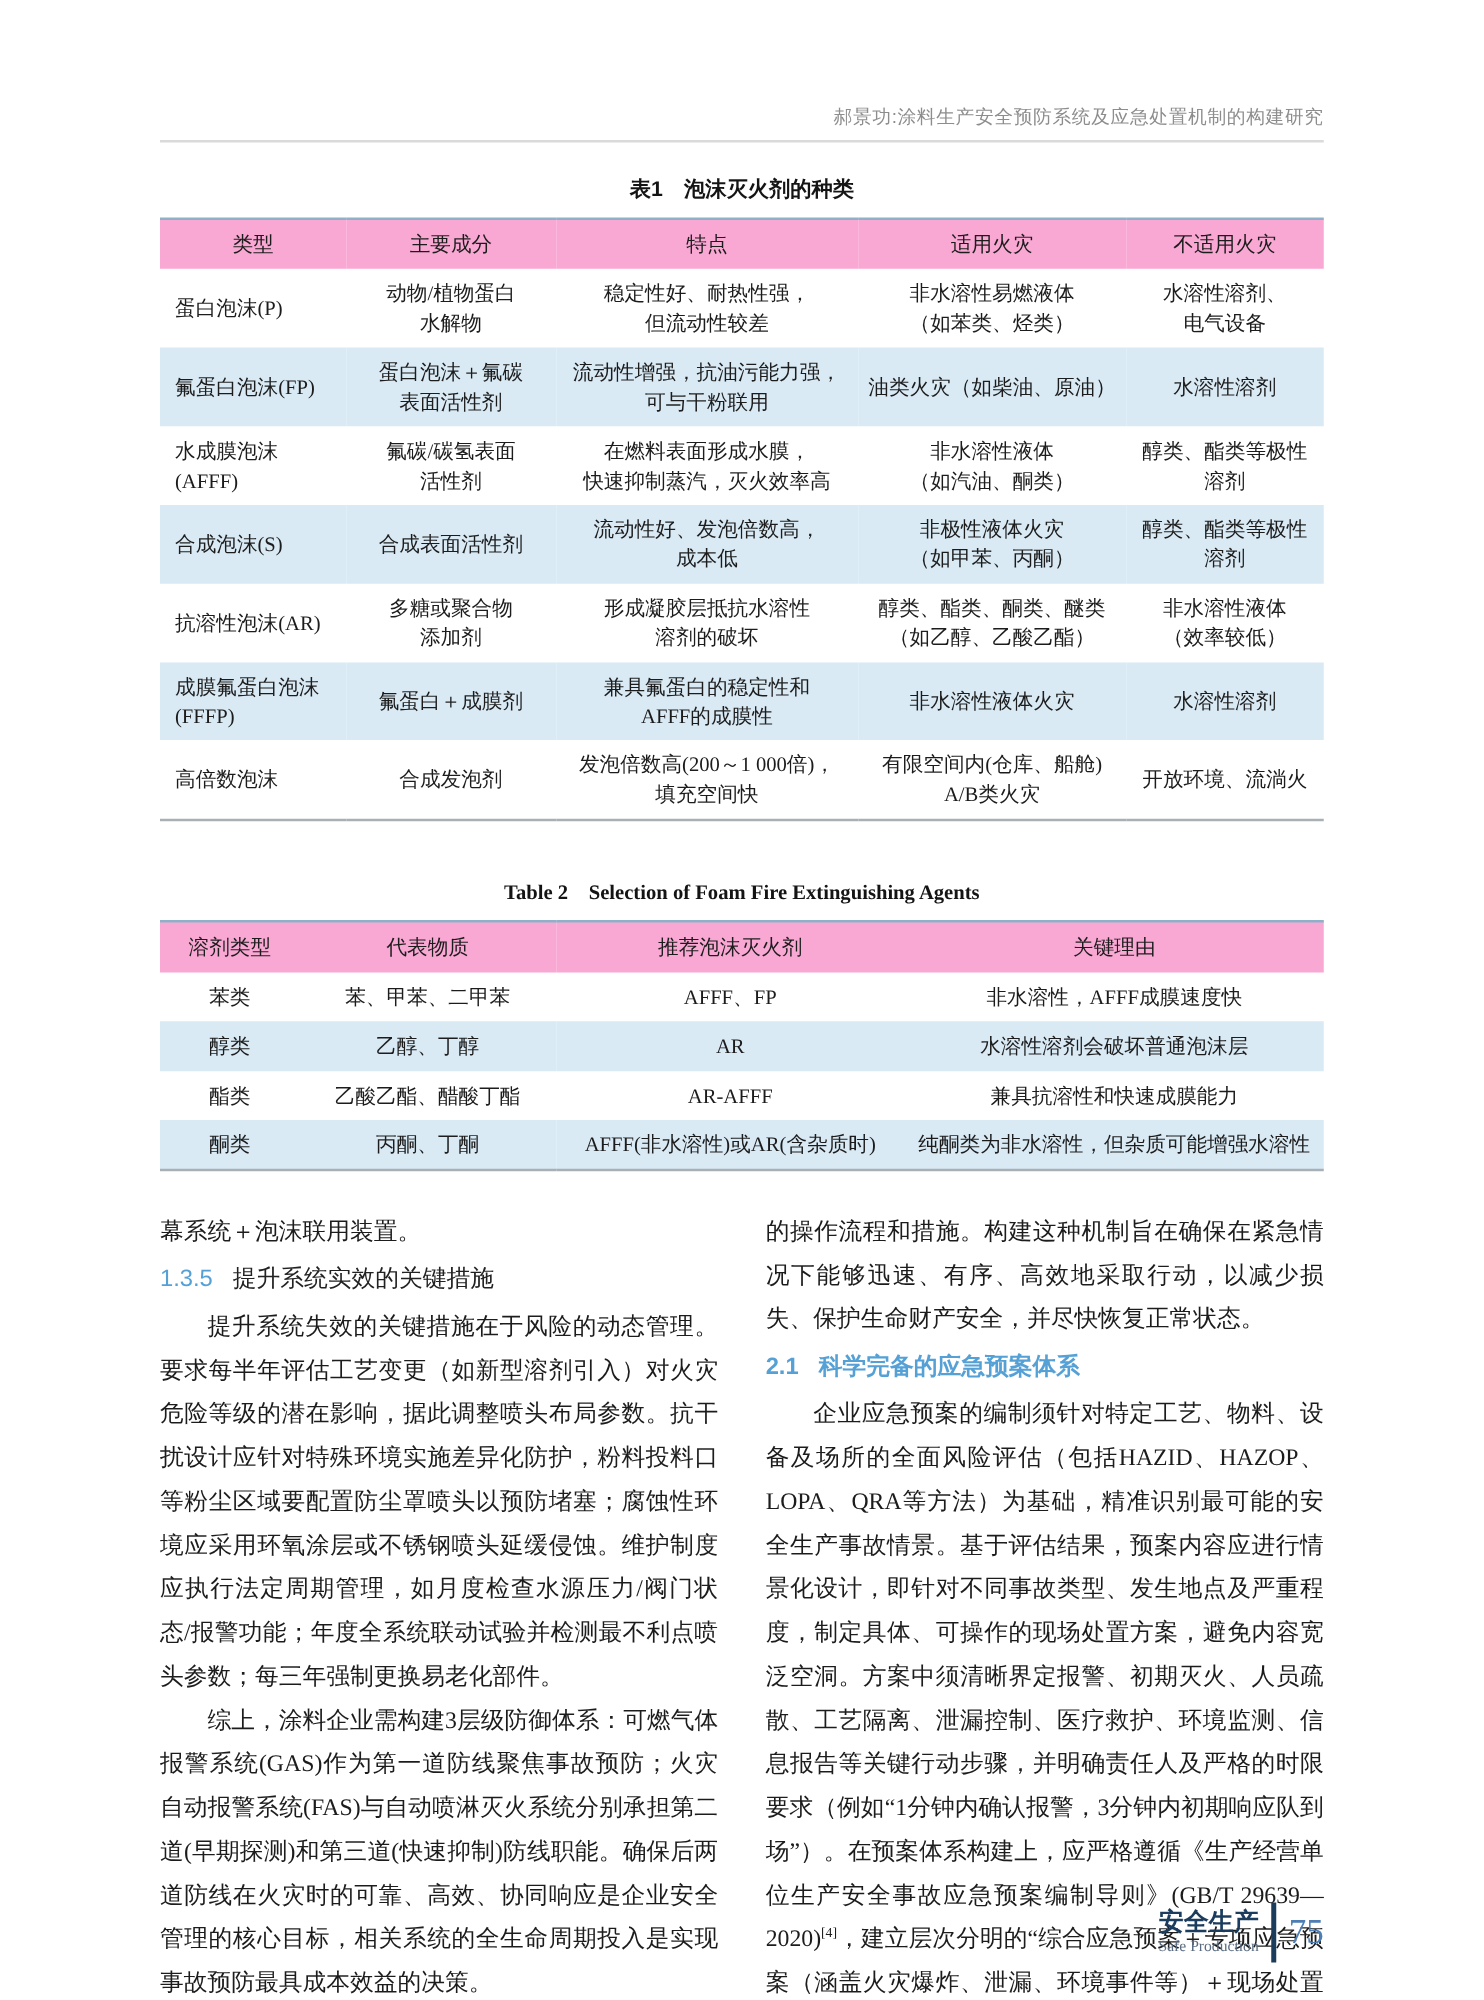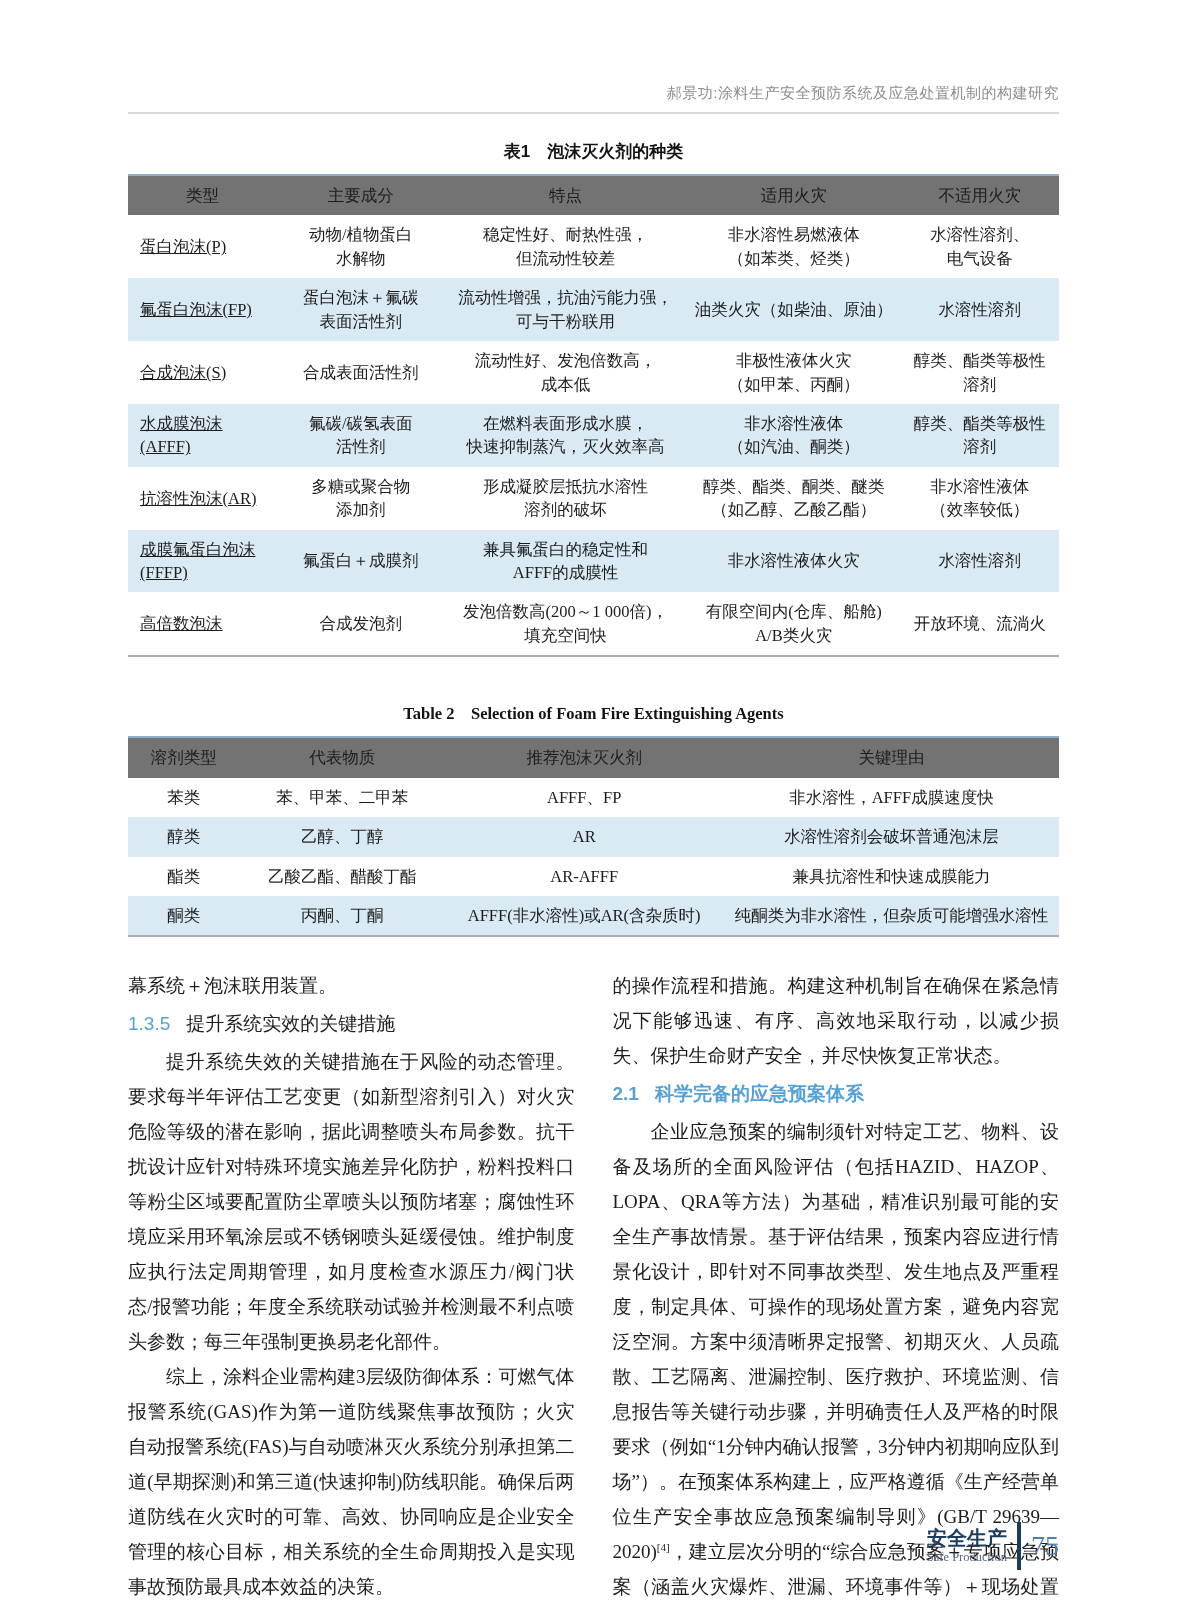--- a/index.html
+++ b/index.html
@@ -25,27 +25,27 @@
   }
   .caption-en {
     text-align: center; font-family: "Liberation Serif", serif;
     font-weight: bold; font-size: 16.5px; margin-top: 7px; color: #141414;
   }
   table {
     width: 100%; border-collapse: collapse; margin-top: 11px;
     font-size: 16.5px; line-height: 1.42;
     border-top: 2px solid #8fb0c9; border-bottom: 2px solid #a8b0b6;
   }
-  thead tr { background: #737373; }
+  thead tr { background: #f9a8d4; }
   th, td {
     padding: 8px 5px; text-align: center; vertical-align: middle;
     white-space: pre-line; font-weight: normal;
   }
   tbody tr:nth-child(even) { background: #d9eaf5; }
-  #table1 td:first-child { text-align: left; padding-left: 12px; text-decoration: underline; }
+  #table1 td:first-child { text-align: left; padding-left: 12px; }
 
   
   .columns { display: flex; gap: 38px; margin-top: 32px; }
   .col { flex: 1; font-size: 19px; line-height: 1.84; text-align: justify; }
   .col p { margin: 0; text-indent: 2em; }
   .col p.no-indent { text-indent: 0; }
   .h-sub {
     margin: 3px 0; font-size: 19px; font-family: "Liberation Sans", sans-serif;
   }
   .h-sub .num { color: #55a1d6; margin-right: 16px; }
@@ -114,37 +114,37 @@
           <tr>
             <td>氟蛋白泡沫(FP)</td>
             <td>蛋白泡沫＋氟碳
 表面活性剂</td>
             <td>流动性增强，抗油污能力强，
 可与干粉联用</td>
             <td>油类火灾（如柴油、原油）</td>
             <td>水溶性溶剂</td>
           </tr>
           <tr>
-            <td>合成泡沫(S)</td>
-            <td>合成表面活性剂</td>
-            <td>流动性好、发泡倍数高，
-成本低</td>
-            <td>非极性液体火灾
-（如甲苯、丙酮）</td>
-            <td>醇类、酯类等极性
-溶剂</td>
-          </tr>
-          <tr>
             <td>水成膜泡沫(AFFF)</td>
             <td>氟碳/碳氢表面
 活性剂</td>
             <td>在燃料表面形成水膜，
 快速抑制蒸汽，灭火效率高</td>
             <td>非水溶性液体
 （如汽油、酮类）</td>
+            <td>醇类、酯类等极性
+溶剂</td>
+          </tr>
+          <tr>
+            <td>合成泡沫(S)</td>
+            <td>合成表面活性剂</td>
+            <td>流动性好、发泡倍数高，
+成本低</td>
+            <td>非极性液体火灾
+（如甲苯、丙酮）</td>
             <td>醇类、酯类等极性
 溶剂</td>
           </tr>
           <tr>
             <td>抗溶性泡沫(AR)</td>
             <td>多糖或聚合物
 添加剂</td>
             <td>形成凝胶层抵抗水溶性
 溶剂的破坏</td>
             <td>醇类、酯类、酮类、醚类

